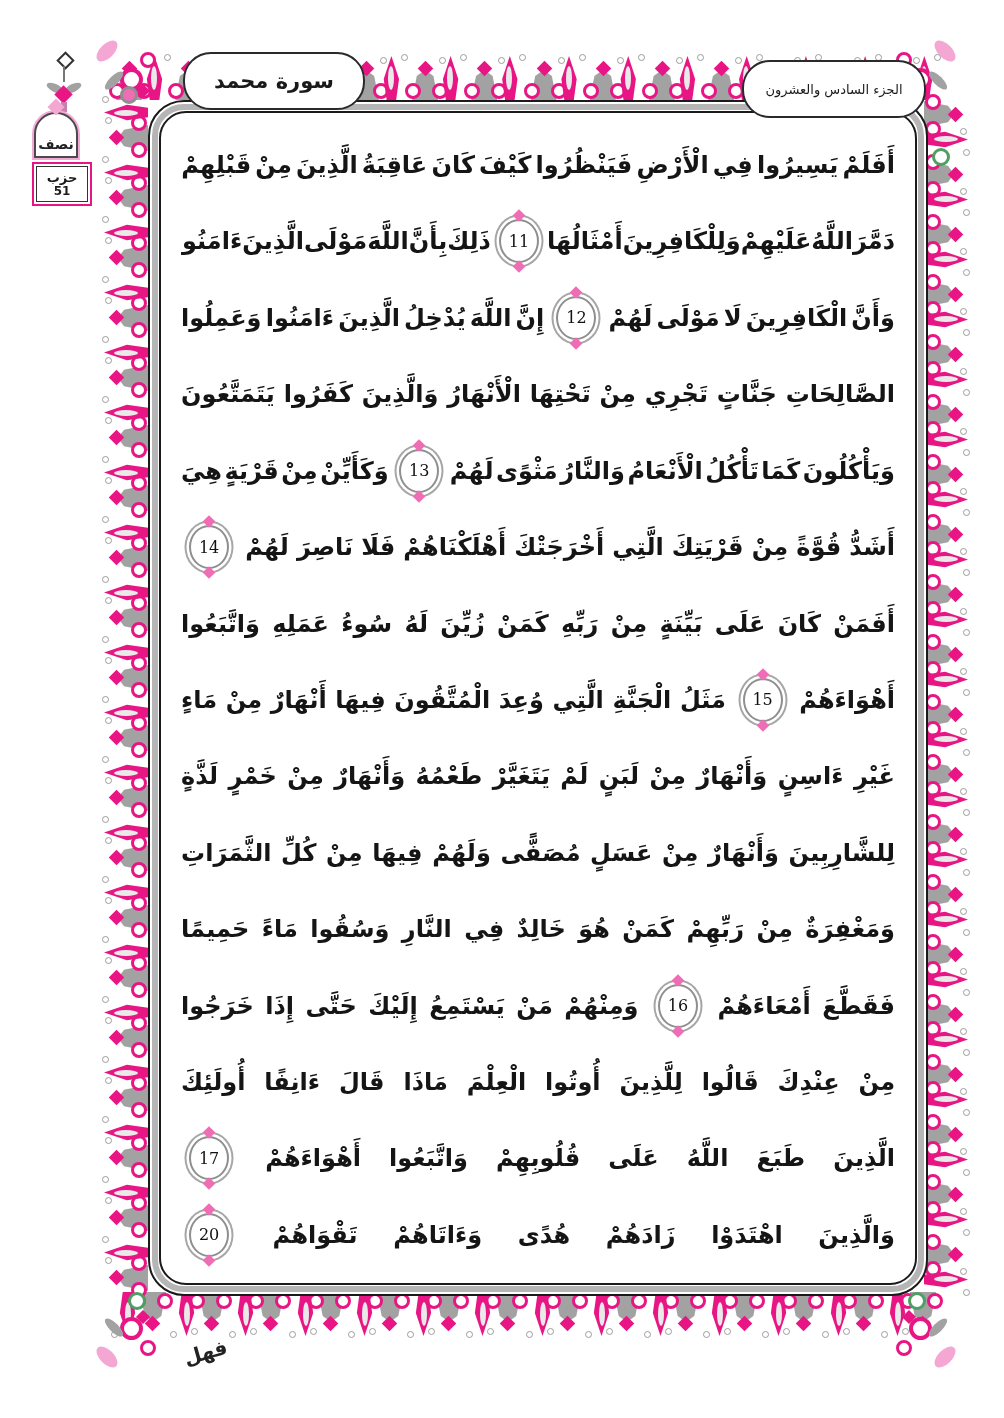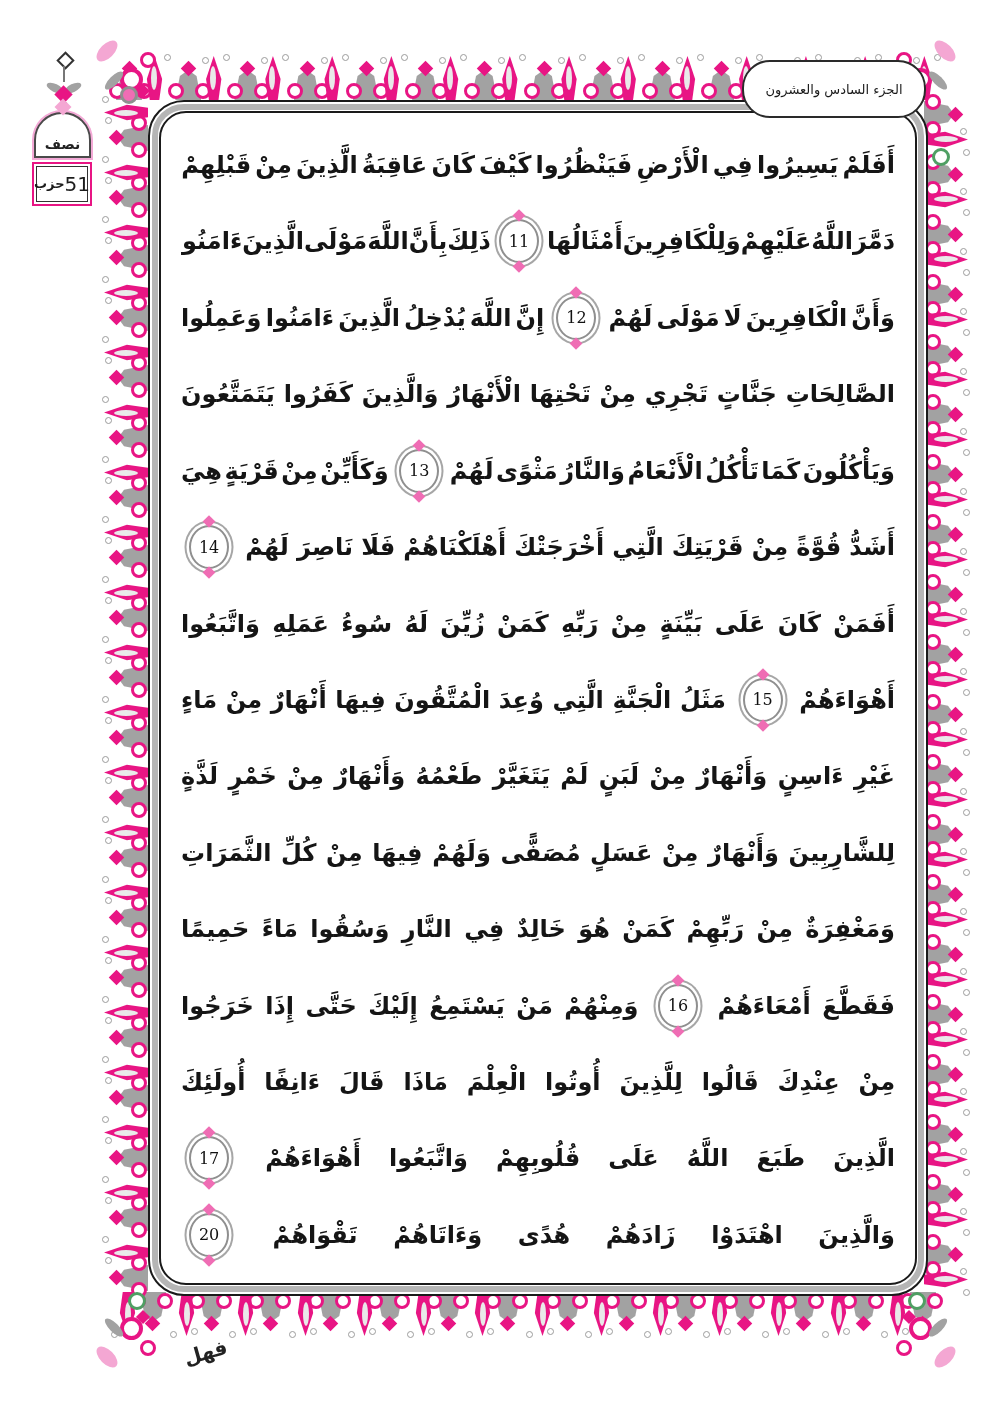--- a/index.html
+++ b/index.html
@@ -80,32 +80,32 @@
   
   .finial{position:absolute;left:40px;top:54px;width:48px;height:58px;z-index:2;}
   .finial i{position:absolute;display:block;}
   .finial .tip{left:19px;top:0;width:9px;height:9px;border:2px solid #333;background:#fff;transform:rotate(45deg);}
   .finial .stem{left:23px;top:12px;width:2px;height:16px;background:#777;}
   .finial .wingl{left:6px;top:30px;width:18px;height:8px;background:var(--c-gray);border-radius:50%;transform:rotate(25deg);}
   .finial .wingr{left:24px;top:30px;width:18px;height:8px;background:var(--c-gray);border-radius:50%;transform:rotate(-25deg);}
   .finial .bud{left:17px;top:34px;width:13px;height:13px;background:var(--c-magenta);transform:rotate(45deg);}
   .finial .foot{left:21px;top:48px;width:6px;height:10px;background:#c87fae;}
 
-  .dome-box{position:absolute;left:34px;top:112px;width:57px;height:46px;background:#fff;z-index:2;
+  .dome-box{position:absolute;left:34px;top:112px;width:44px;height:46px;background:#fff;z-index:2;
             border:2px solid #4a4a4a;border-radius:28px 28px 0 0;
             box-shadow:0 0 0 2px #f3a9d6;display:flex;align-items:flex-end;justify-content:center;
             font-size:14px;font-weight:bold;color:#222;padding-bottom:4px;box-sizing:border-box;}
   .dome-box::before{content:"";position:absolute;top:-13px;left:50%;width:12px;height:12px;
             background:var(--c-pink);transform:translateX(-50%) rotate(45deg);}
   .hizb-box{position:absolute;left:32px;top:162px;width:60px;height:44px;background:#fff;z-index:2;
             border:2px solid var(--c-magenta);box-shadow:inset 0 0 0 2px #fff,inset 0 0 0 3px #333;
-            display:flex;align-items:center;justify-content:center;
+            display:flex;flex-direction:column;align-items:center;justify-content:center;
             line-height:1.05;color:#1c1c1c;box-sizing:border-box;}
   .hizb-box .hl{font-size:13px;font-weight:bold;}
-  .hizb-box .hn{font-size:20px;font-family:"DejaVu Sans",sans-serif;}
+  .hizb-box .hn{font-size:12px;font-family:"DejaVu Sans",sans-serif;font-weight:bold;}
 
   
   .pageno{position:absolute;left:457px;top:1272px;width:126px;height:56px;background:#fff;z-index:4;
           border:2px solid var(--c-ink);border-radius:20px;display:flex;align-items:center;justify-content:center;
           font-size:30px;color:#1b1b1b;font-family:"DejaVu Sans",sans-serif;}
   .catchword{position:absolute;left:158px;top:1344px;width:70px;z-index:2;font-size:20px;font-weight:bold;
              color:#222;transform:rotate(-16deg);direction:rtl;}
 </style>
 </head>
 <body>
@@ -760,20 +760,23 @@
       <i class="swirl2"></i>
       <i class="leaf"></i>
       <i class="dia"></i>
     </div>
 
   <div class="medallion" style="left:120px;top:86px"></div>
   <div class="medallion green" style="left:932px;top:148px"></div>
   <div class="medallion green" style="left:128px;top:1292px"></div>
   <div class="medallion green" style="left:908px;top:1292px"></div>
 
+  <div class="cartouche surah">
+    <span>سورة محمد</span>
+  </div>
   <div class="cartouche juz">
     <span>الجزء السادس والعشرون</span>
   </div>
 
   <div class="finial">
     <i class="tip"></i>
       <i class="stem"></i>
       <i class="wingl"></i>
       <i class="wingr"></i>
       <i class="bud"></i>

